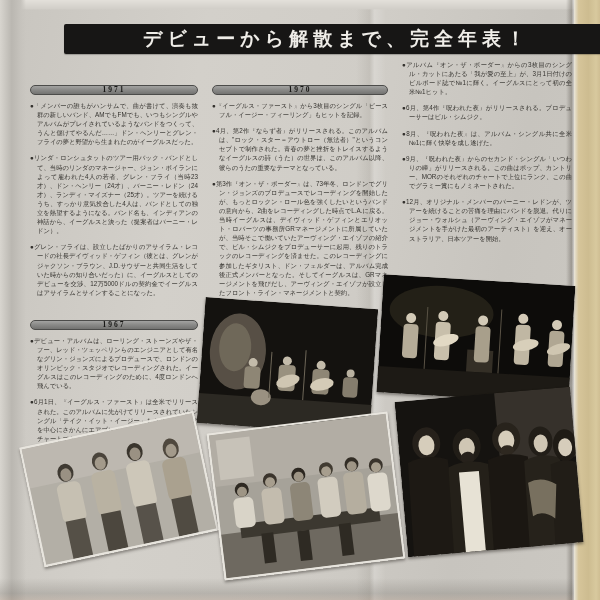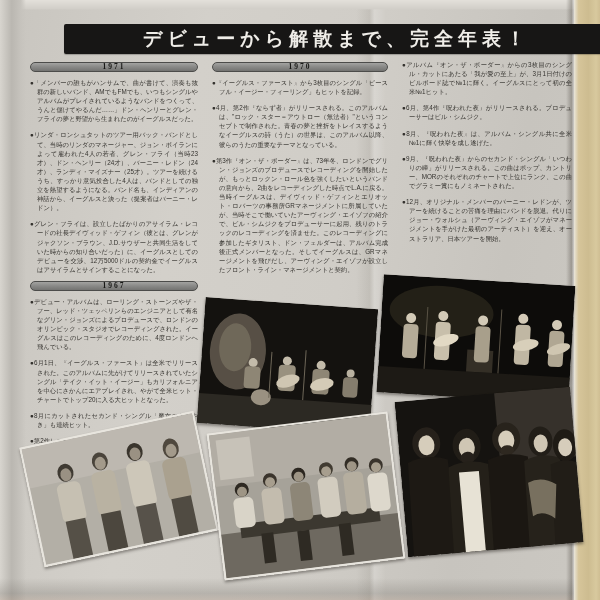--- a/index.html
+++ b/index.html
@@ -43,21 +43,21 @@
 
   
   .col{position:absolute;top:62px;}
   .col1{left:30px;width:168px;}
   .col2{left:212px;width:176px;}
   .col3{left:402px;top:60px;width:170px;}
   .yearbar{
     height:10px;border-radius:5px;margin-bottom:6px;
     background:linear-gradient(#a3a3a1 0%,#8b8b89 45%,#737371 100%);
     border:1px solid #4c4c4a;box-sizing:border-box;
-    display:flex;align-items:center;justify-content:center;
+    display:flex;align-items:center;justify-content:center;margin-top:23px;
   }
   .yearbar span{
     font-family:"Liberation Serif","DejaVu Serif",serif;
     font-size:7.5px;font-weight:bold;color:#181816;letter-spacing:2px;line-height:1;
   }
   .entry{
     margin:0 0 7px 0;padding-left:7px;text-indent:-7px;
     font-size:6.3px;line-height:9.1px;color:#34322e;text-align:justify;
   }
   .blt{display:inline;}

